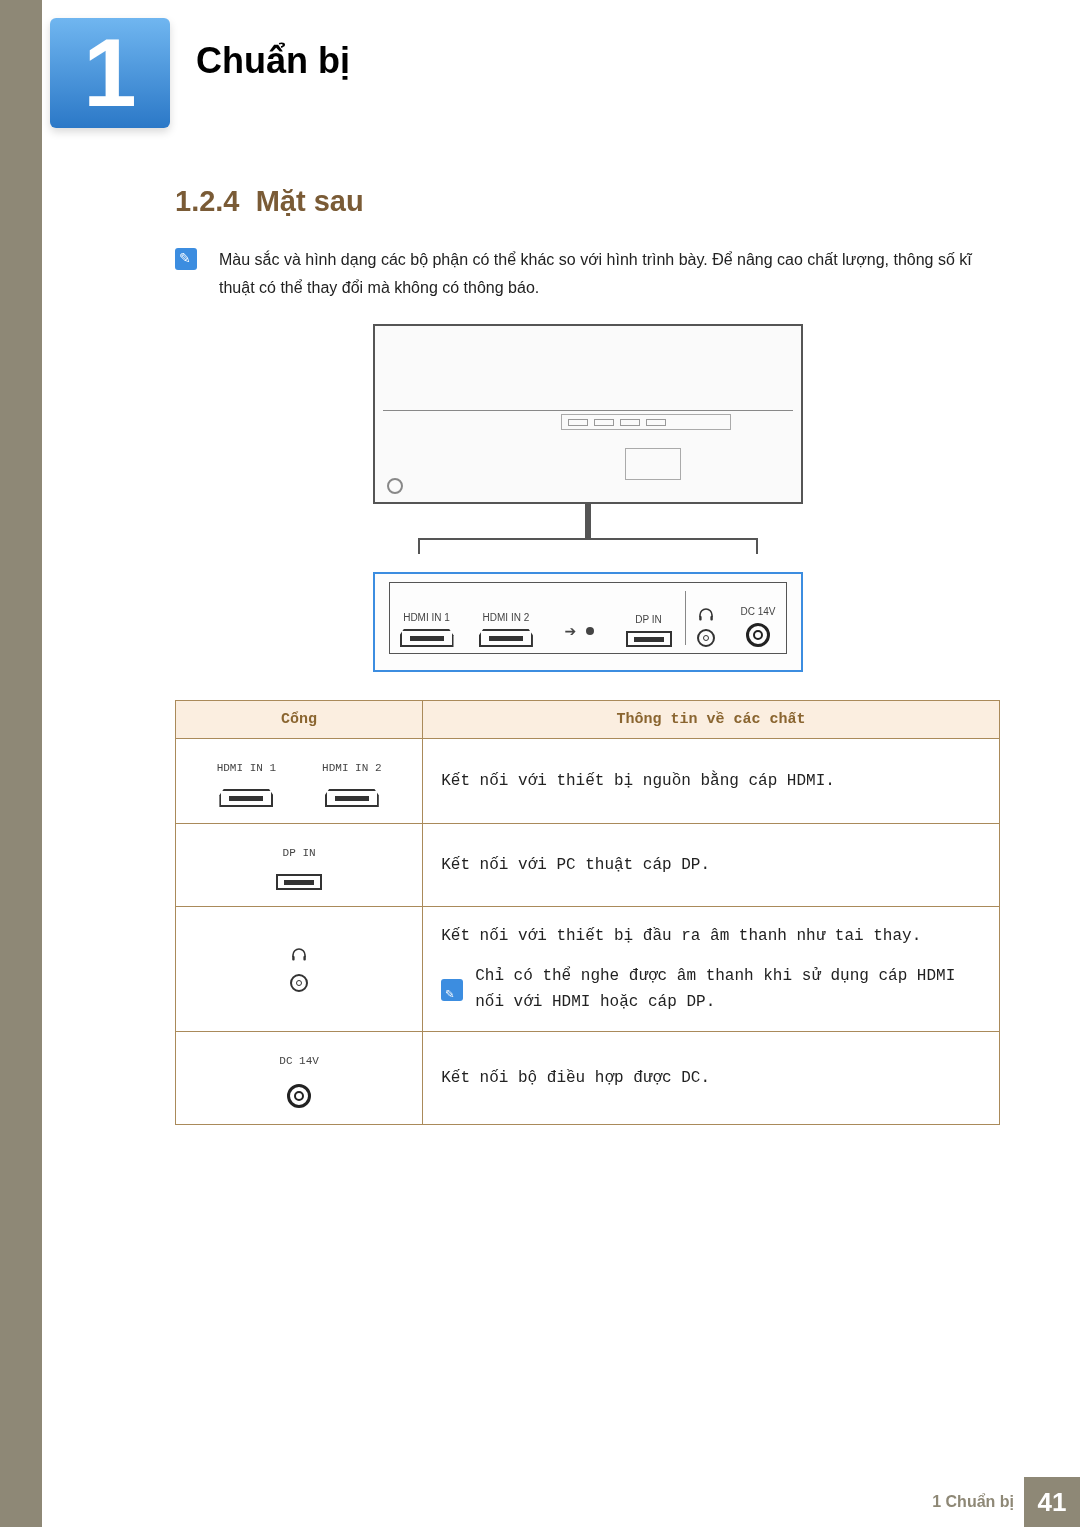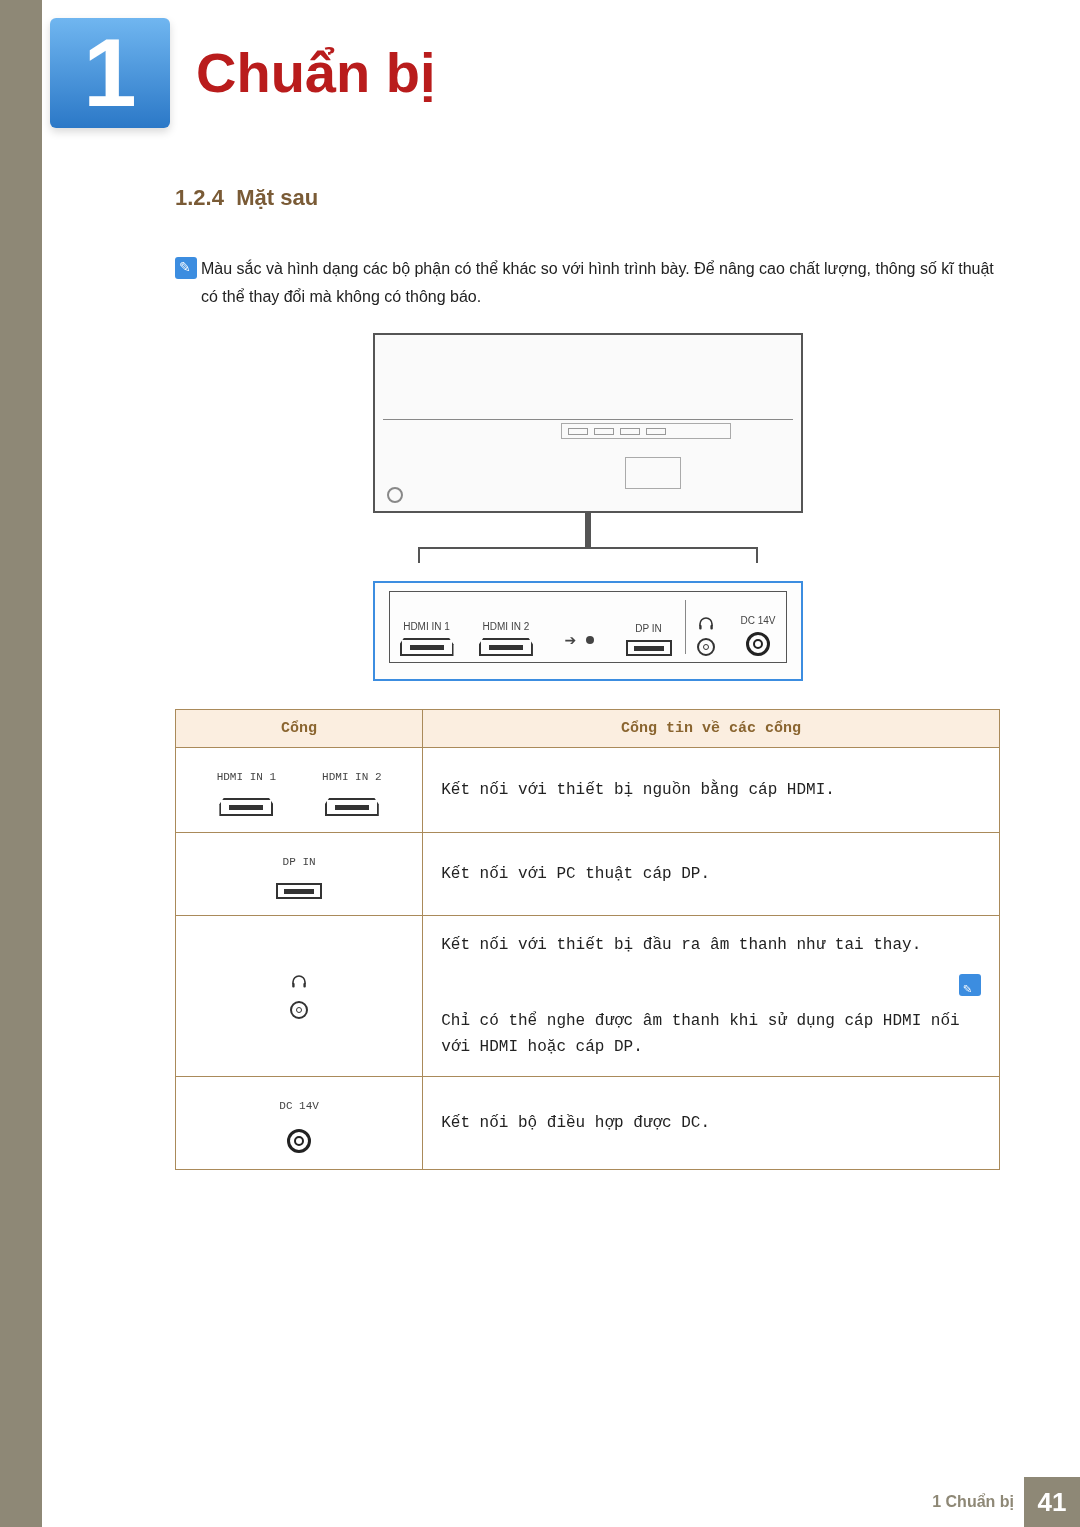--- a/index.html
+++ b/index.html
@@ -31,37 +31,37 @@
   }
   .chapter-badge span {
     color: #fff;
     font-size: 96px;
     font-weight: bold;
     font-family: Arial, sans-serif;
   }
   .chapter-title {
     position: absolute;
     left: 196px; top: 40px;
-    font-size: 56px;
-    font-weight: bold;
-    color: #b91c1c;
+    font-size: 36px;
+    font-weight: bold;
+    color: #000000;
   }
   .content {
     position: absolute;
     left: 175px; right: 80px; top: 185px;
   }
   .section-heading {
     color: #7a5b36;
-    font-size: 22px;
-    font-weight: bold;
-    margin-bottom: 44px;
+    font-size: 29px;
+    font-weight: bold;
+    margin-bottom: 28px;
   }
   .note-row {
     display: flex;
-    gap: 4px;
+    gap: 22px;
     margin-bottom: 22px;
   }
   .note-icon {
     width: 22px; height: 22px;
     background: #3c8de0;
     border-radius: 3px;
     position: relative;
     flex-shrink: 0;
     margin-top: 2px;
   }
@@ -156,21 +156,21 @@
     padding: 16px 18px;
     font-size: 16px;
     line-height: 26px;
     color: #222;
     vertical-align: middle;
   }
   .cell-port { text-align:center; }
   .cell-port .port-label { font-size:11px; }
   .cell-port .row2 { display:flex; justify-content:center; gap:46px; }
   .cell-port .port-group { gap:8px; }
-  .nested-note { display:flex; gap:12px; margin-top:14px; align-items:flex-end;flex-direction:column;}
+  .nested-note { display:flex; gap:12px; margin-top:14px; align-items:center;}
   .nested-note .note-icon { margin-top:2px;}
   .footer {
     position: absolute;
     left: 0; right: 0; bottom: 0;
     height: 50px;
     display: flex;
     justify-content: flex-end;
     align-items: center;
   }
   .footer-label {
@@ -260,21 +260,21 @@
           </div>
         </div>
       </div>
     </div>
   </div>
 
   <table class="port-table">
     <thead>
       <tr>
         <th style="width:30%">Cổng</th>
-        <th>Cổng tin về các cổng</th>
+        <th>Thông tin về các chất</th>
       </tr>
     </thead>
     <tbody>
       <tr>
         <td class="cell-port">
           <div class="row2">
             <div class="port-group">
               <div class="port-label">HDMI IN 1</div>
               <div class="hdmi-shape"></div>
             </div>

